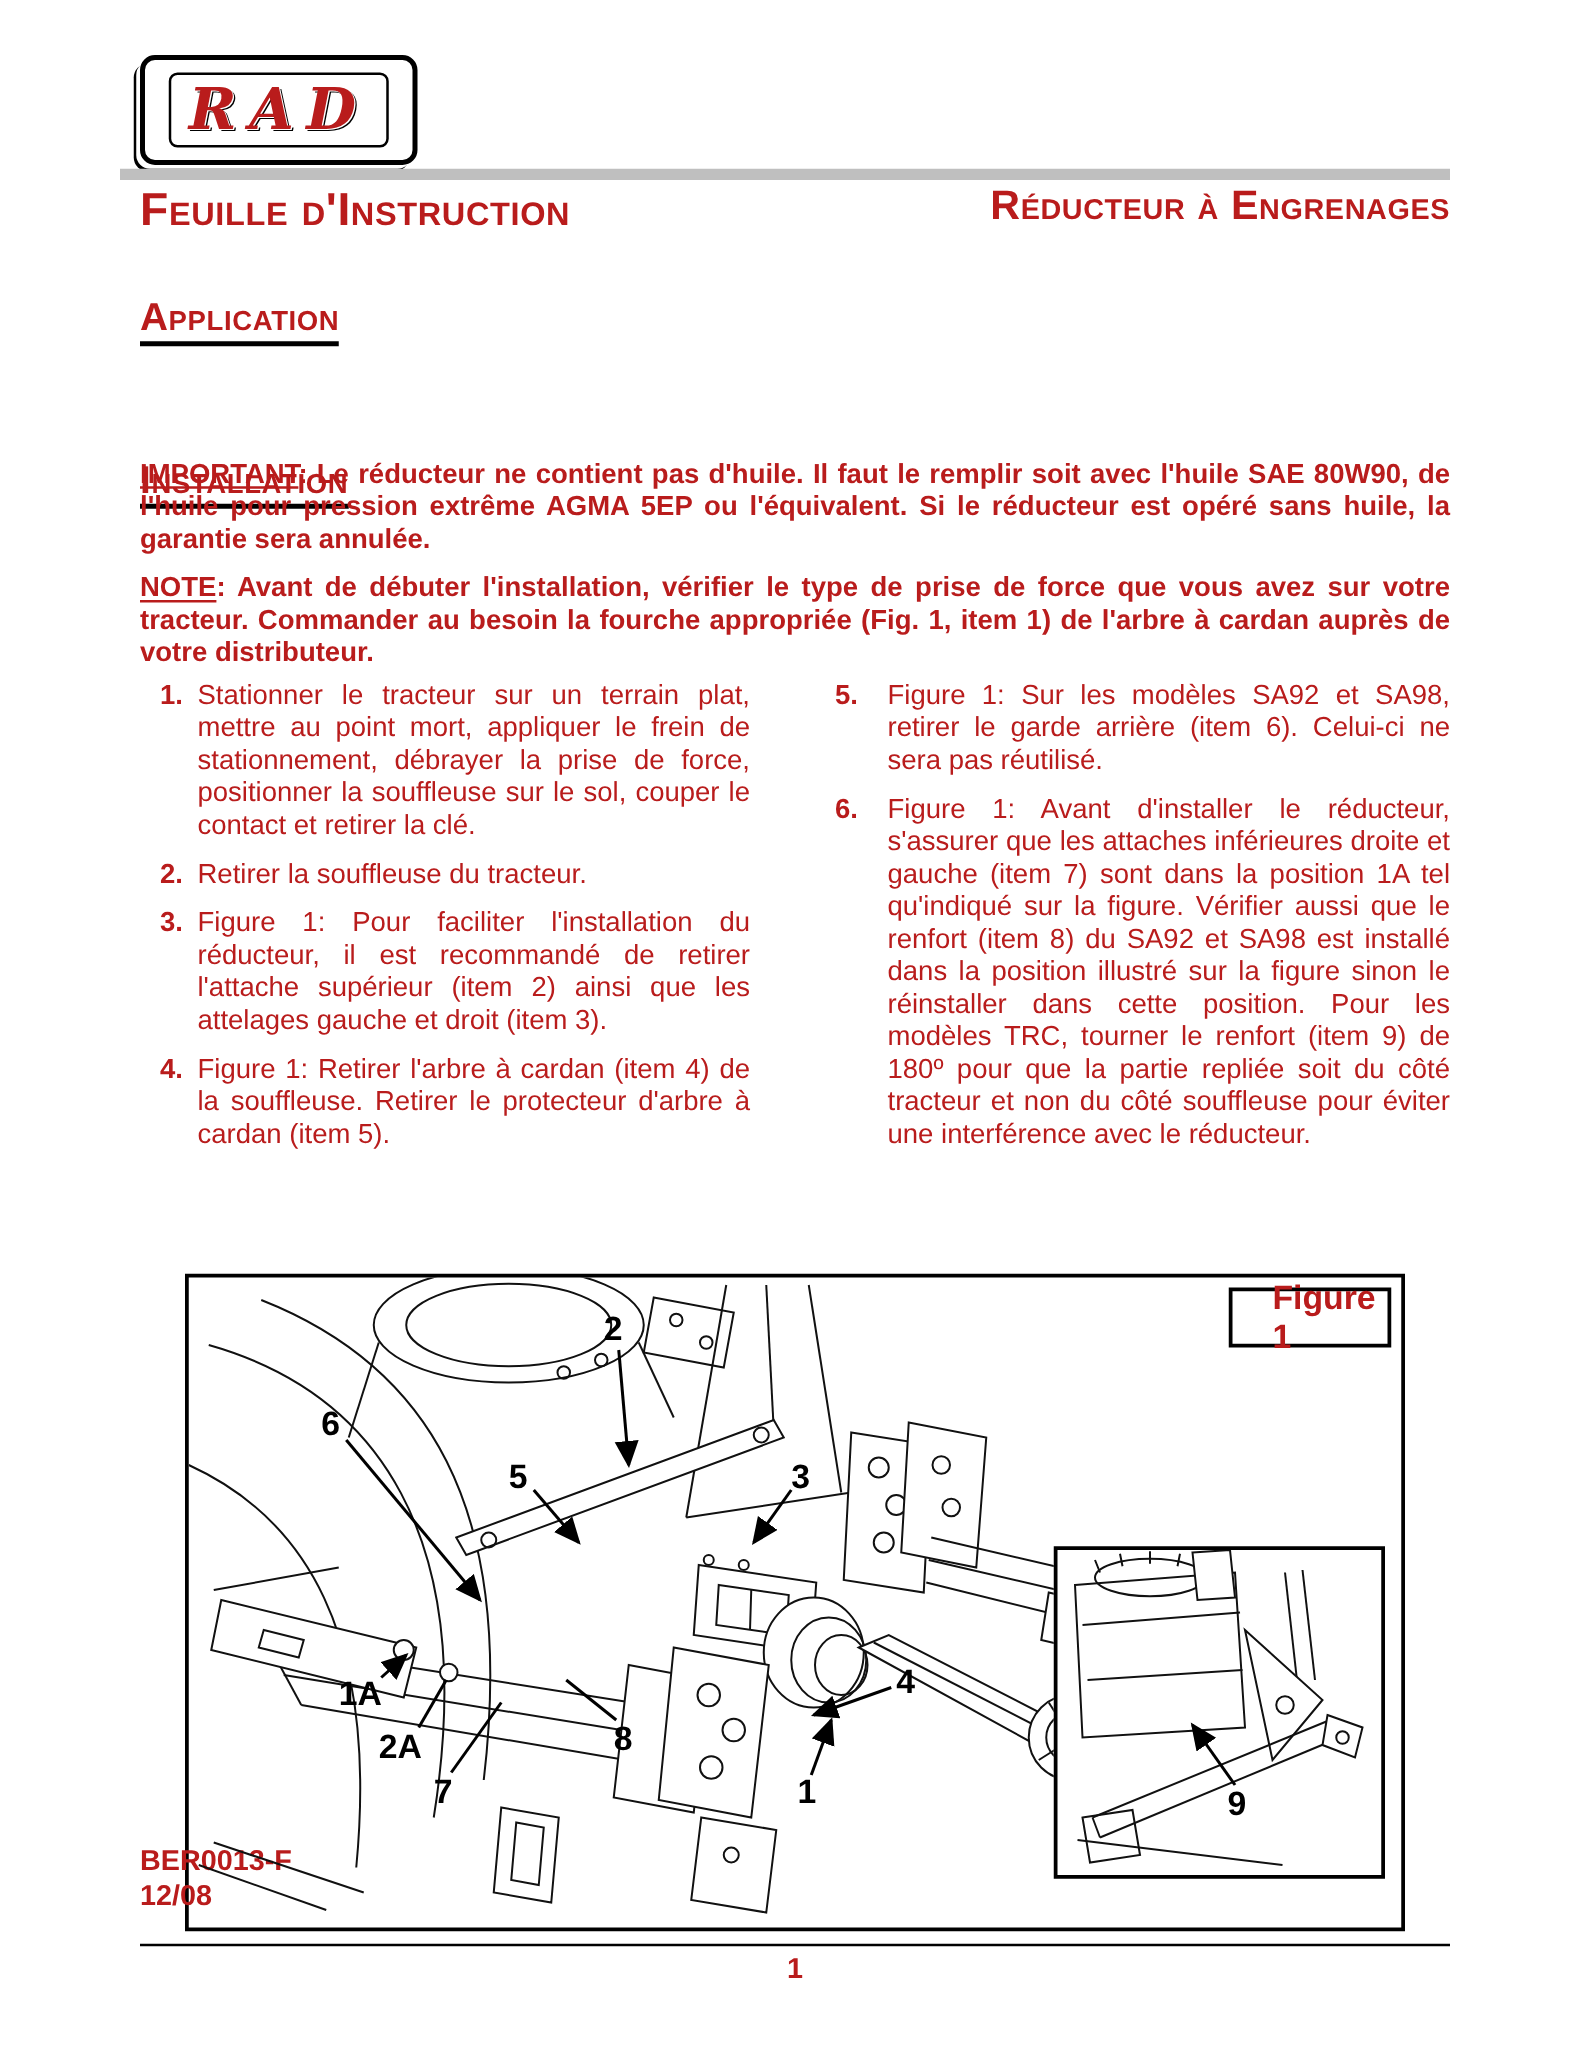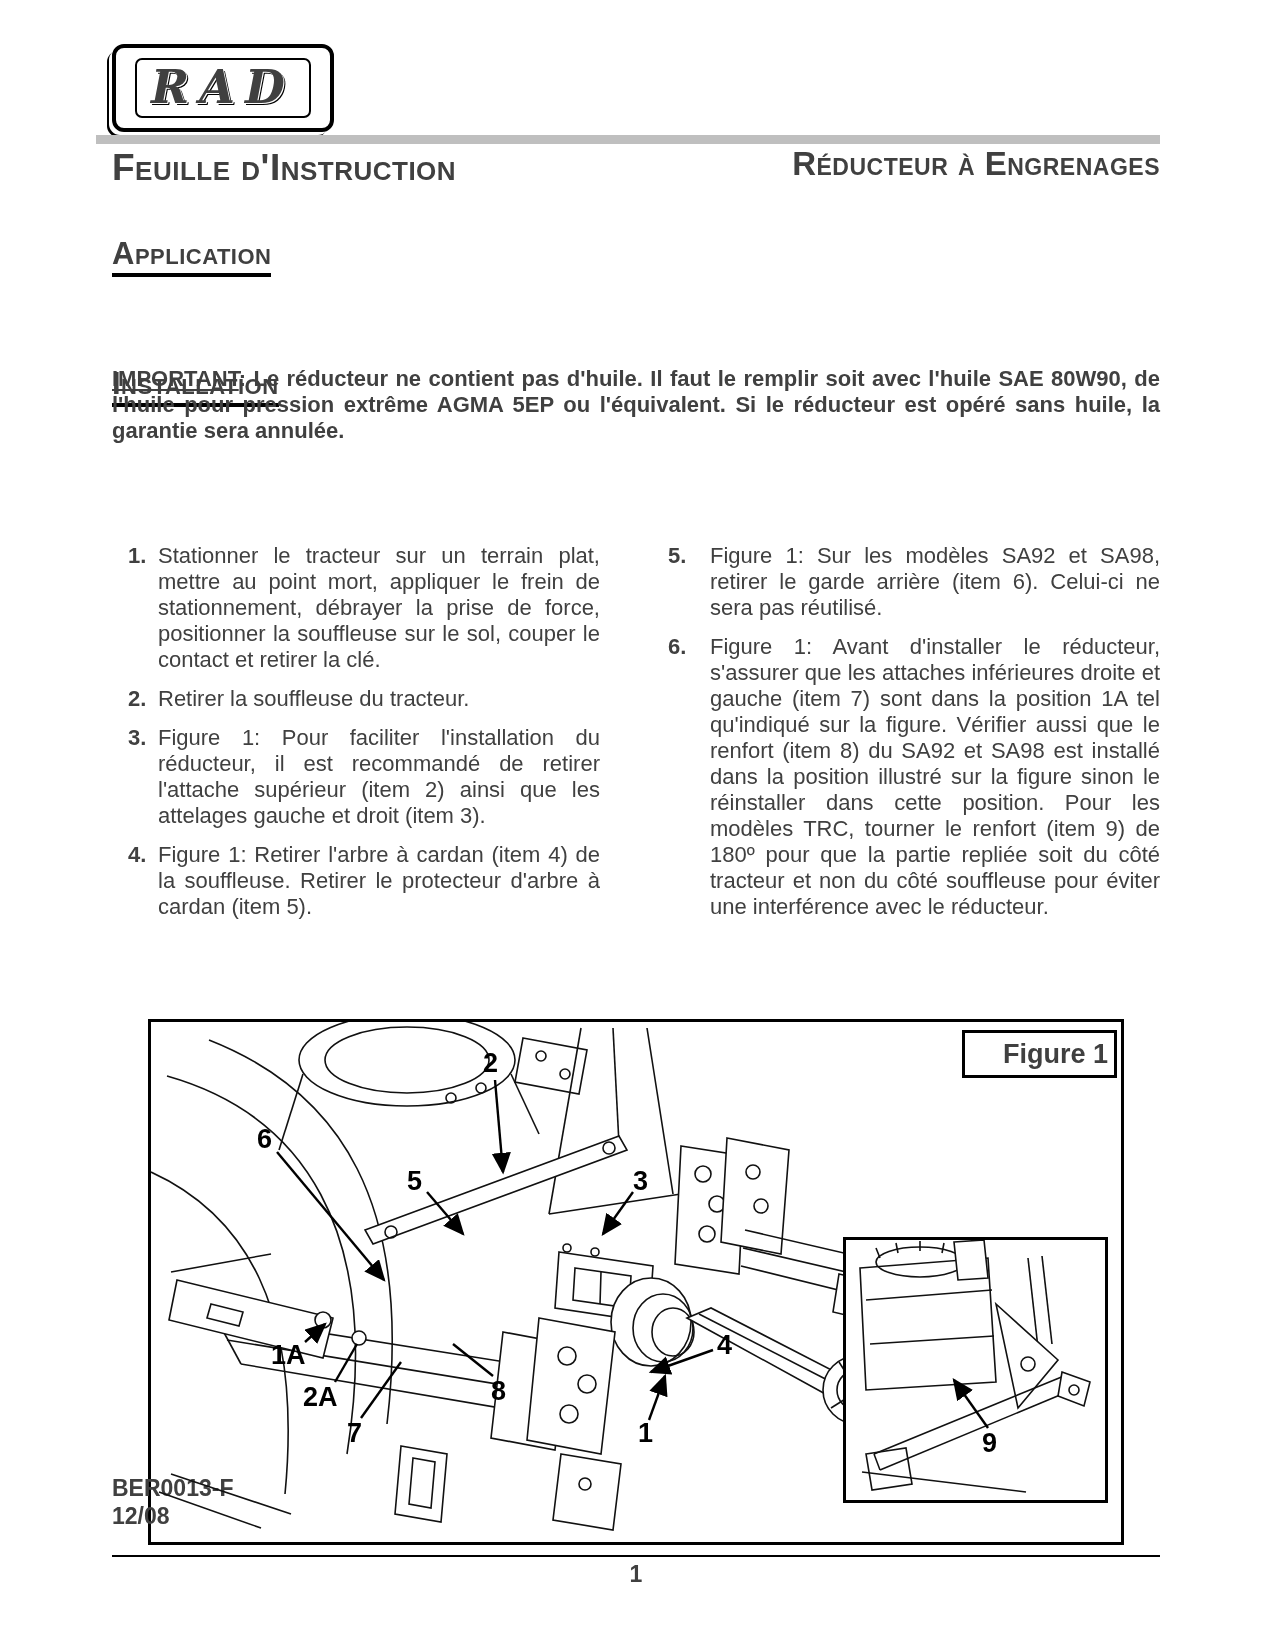--- a/index.html
+++ b/index.html
@@ -1,21 +1,21 @@
 <!DOCTYPE html>
 <html><head>
 <meta charset="utf-8">
 <style>
   html,body{margin:0;padding:0;background:#ffffff;}
   .page{
     position:relative;
     width:1275px;height:1650px;
     background:#ffffff;
     font-family:"Liberation Sans", sans-serif;
-    color:#404040;
+    color:#b91c1c;
     overflow:hidden;
   }
   
   .logo{
     position:absolute;left:112px;top:44px;width:214px;height:80px;
     border:4px solid #000;border-radius:12px;
     box-shadow:-4px 4px 0 -1px #fff, -6px 6px 0 -1px #000;
     display:flex;align-items:center;justify-content:center;
     background:#fff;
   }
@@ -59,21 +59,21 @@
   .col-right .step{padding-left:42px;}
   .step .num{position:absolute;left:16px;top:0;font-weight:bold;}
   .col-right .step .num{left:0;}
   .step .prefix{font-weight:normal;}
   
   .figure-box{
     position:absolute;left:148px;top:1019px;width:976px;height:526px;
     border:3px solid #000;box-sizing:border-box;background:#fff;
   }
   .figure-label{
-    position:absolute;left:811px;top:8px;width:155px;height:48px;
+    position:absolute;left:832px;top:8px;width:130px;height:48px;
     border:3px solid #000;box-sizing:border-box;
     display:flex;align-items:center;justify-content:center;
     font-size:27px;font-weight:bold;background:#fff;z-index:3;padding-left:32px;
   }
   .inset-box{
     position:absolute;left:692px;top:215px;width:265px;height:266px;
     border:3px solid #000;box-sizing:border-box;background:#fff;z-index:2;
   }
   .fig-svg{position:absolute;left:0;top:0;width:970px;height:520px;z-index:1;}
   .inset-svg{position:absolute;left:0;top:0;width:259px;height:260px;}
@@ -116,20 +116,23 @@
   </div>
 
   <div class="sec-head" style="top:318px;margin-top:48px;">
     <span class="uline">Installation</span>
   </div>
 
   <div class="para bold" style="top:366px;">
     <span class="lbl-underline">IMPORTANT</span><span>: Le réducteur ne contient pas d'huile. Il faut le remplir soit avec l'huile SAE 80W90, de l'huile pour pression extrême AGMA 5EP ou l'équivalent. Si le réducteur est opéré sans huile, la garantie sera annulée.</span>
   </div>
 
+  <div class="para bold" style="top:457px;">
+    <span class="lbl-underline">NOTE</span><span>: Avant de débuter l'installation, vérifier le type de prise de force que vous avez sur votre tracteur. Commander au besoin la fourche appropriée (Fig. 1, item 1) de l'arbre à cardan auprès de votre distributeur.</span>
+  </div>
 
   <div class="col col-left">
     <div class="step">
       <span class="num">1.</span><span class="prefix"></span><span>Stationner le tracteur sur un terrain plat, mettre au point mort, appliquer le frein de stationnement, débrayer la prise de force, positionner la souffleuse sur le sol, couper le contact et retirer la clé.</span>
     </div>
     <div class="step">
       <span class="num">2.</span><span class="prefix"></span><span>Retirer la souffleuse du tracteur.</span>
     </div>
     <div class="step">
       <span class="num">3.</span><span class="prefix">Figure 1:</span><span> Pour faciliter l'installation du réducteur, il est recommandé de retirer l'attache supérieur (item 2) ainsi que les attelages gauche et droit (item 3).</span>

